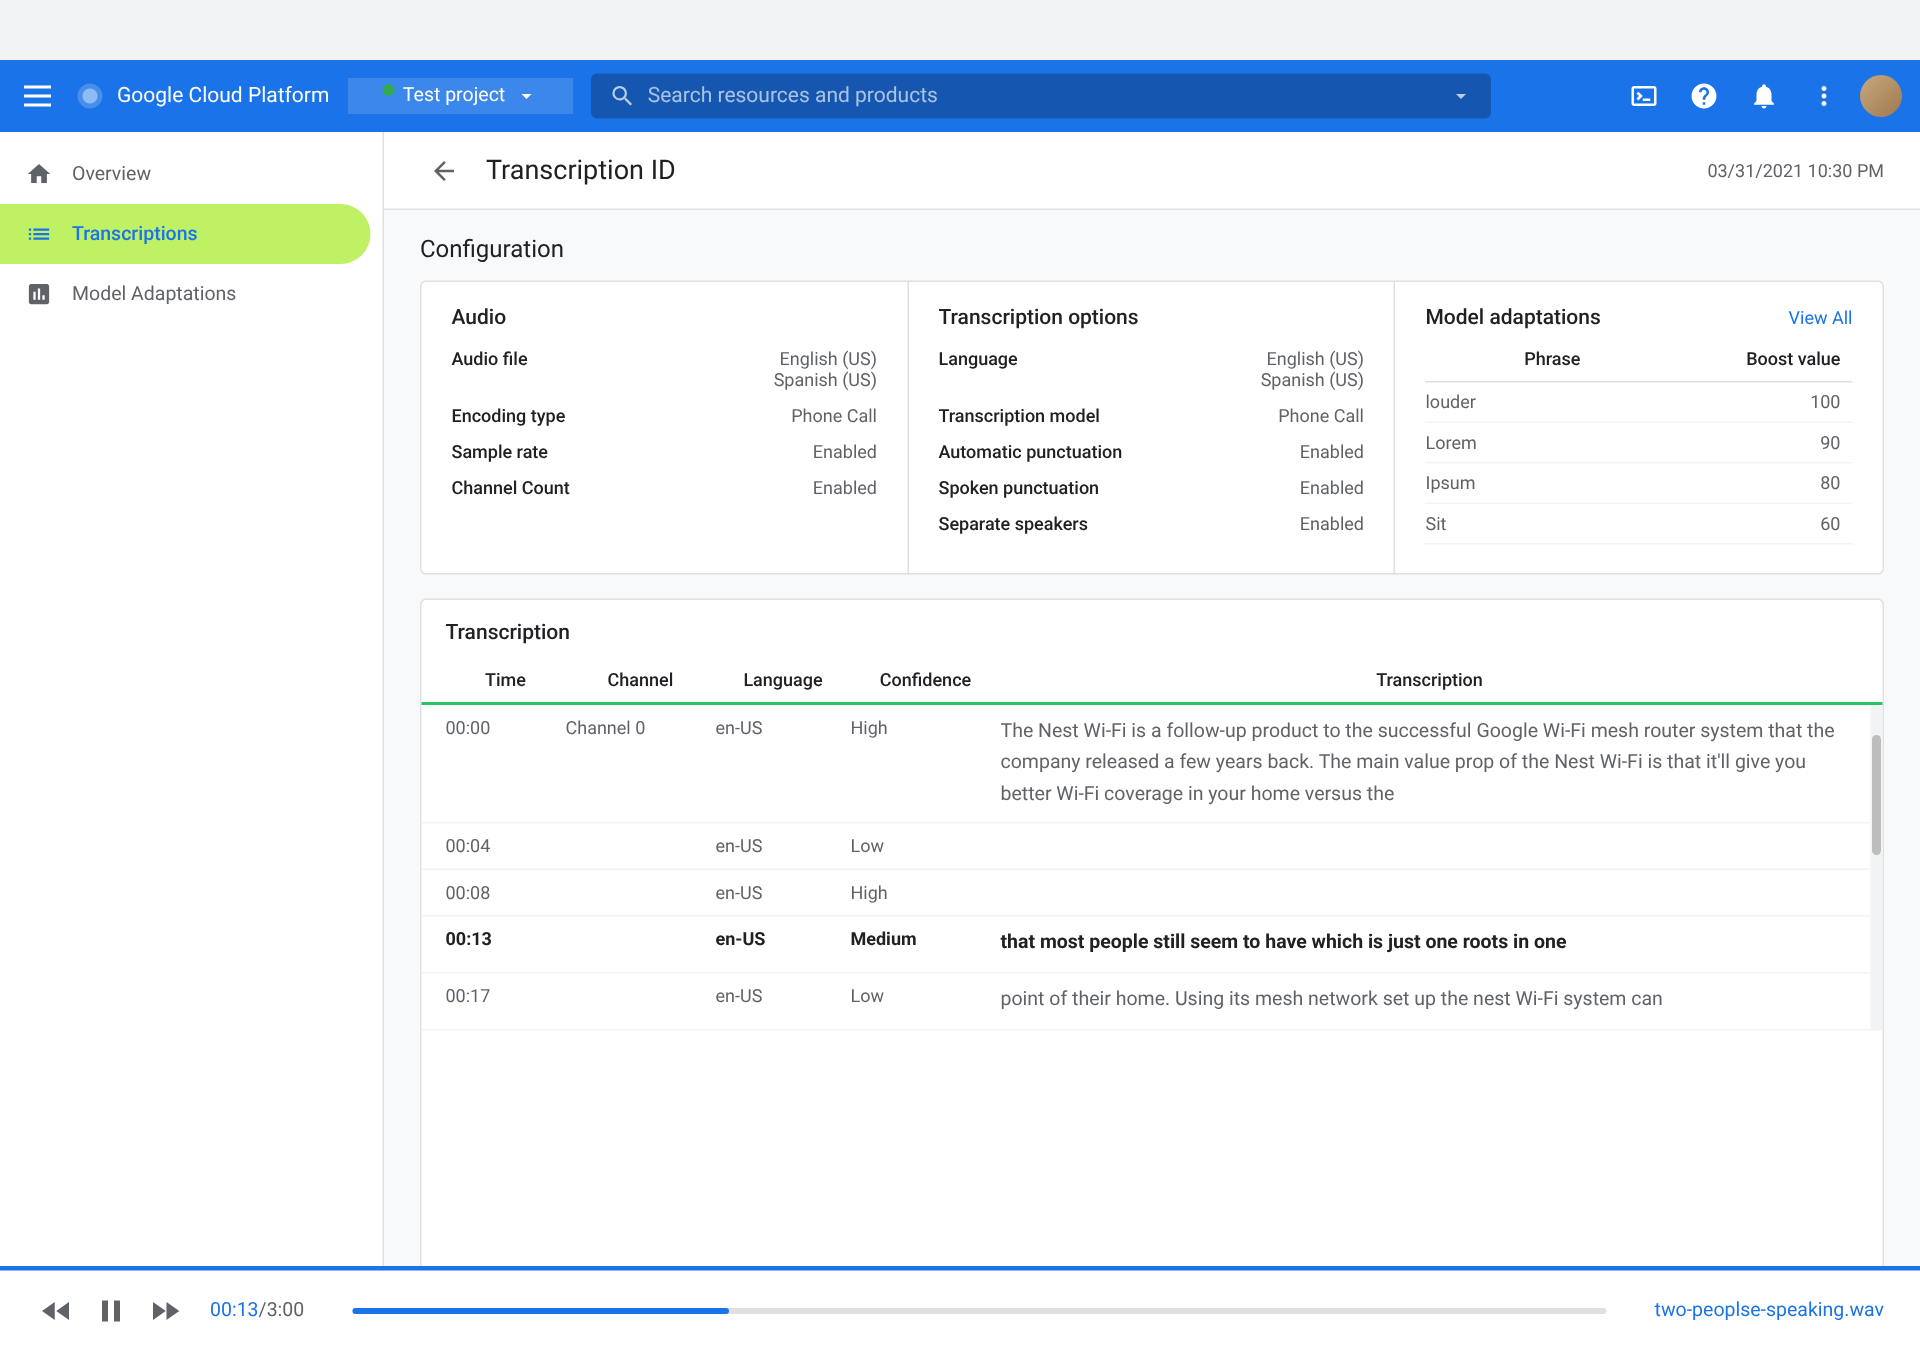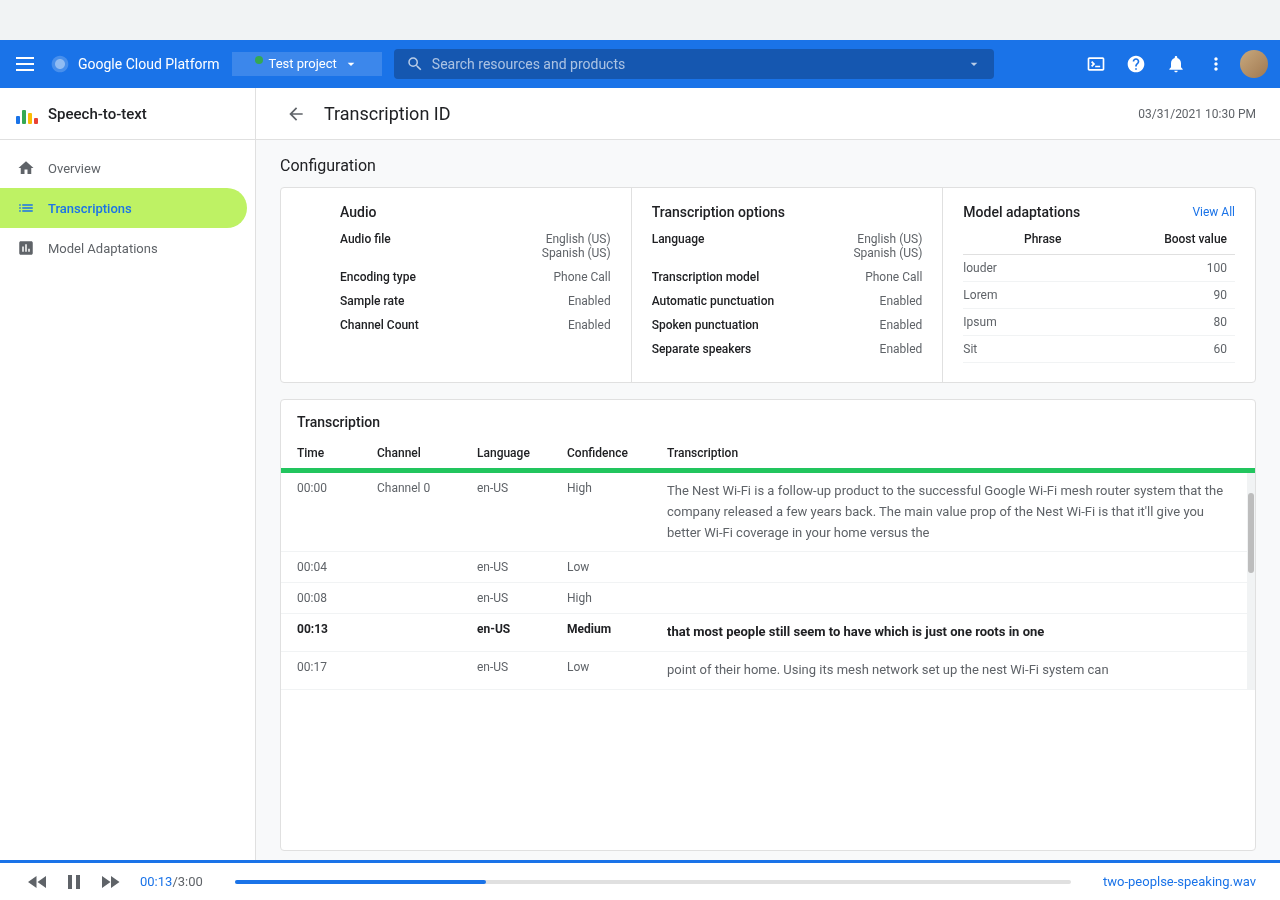--- a/index.html
+++ b/index.html
@@ -74,52 +74,52 @@
       padding: 12px 24px; background: white; border-bottom: 1px solid #e0e0e0; height: 52px;
     }
     .page-header-left { display: flex; align-items: center; gap: 12px; }
     .back-btn { width: 32px; height: 32px; display: flex; align-items: center; justify-content: center; cursor: pointer; color: #5f6368; border-radius: 50%; }
     .page-title { font-size: 18px; font-weight: 400; color: #202124; }
     .page-timestamp { font-size: 12px; color: #5f6368; }
 
     
     .config-section { padding: 16px 24px; }
     .section-label { font-size: 16px; font-weight: 400; color: #202124; margin-bottom: 12px; }
-    .config-cards { display: grid; grid-template-columns: 1fr 1fr 1fr; gap: 0; border: 1px solid #e0e0e0; border-radius: 4px; background: white; padding-left: 39px; }
+    .config-cards { display: grid; grid-template-columns: 1fr 1fr 1fr; gap: 0; border: 1px solid #e0e0e0; border-radius: 4px; background: white; }
     .config-card { padding: 16px 20px; border-right: 1px solid #e0e0e0; }
     .config-card:last-child { border-right: none; }
     .config-card-title { font-size: 14px; font-weight: 500; color: #202124; margin-bottom: 12px; }
     .config-row { display: flex; justify-content: space-between; align-items: flex-start; margin-bottom: 10px; gap: 24px; }
     .config-key { font-size: 12px; font-weight: 500; color: #202124; }
     .config-value { font-size: 12px; color: #5f6368; text-align: right; }
     .config-card-header { display: flex; justify-content: space-between; align-items: center; margin-bottom: 8px; }
     .view-all-link { font-size: 12px; color: #1a73e8; cursor: pointer; text-decoration: none; }
     .model-table { width: 100%; border-collapse: collapse; font-size: 12px; }
     .model-table th { font-weight: 500; color: #202124; text-align: right; padding: 4px 8px 8px 0; border-bottom: 1px solid #e0e0e0; }
     .model-table th:last-child { text-align: right; }
     .model-table td { padding: 6px 8px 6px 0; border-bottom: 1px solid #f1f3f4; color: #5f6368; }
     .model-table td:last-child { text-align: right; }
 
     
     .transcription-section { padding: 0 24px 16px; }
     .transcription-card { background: white; border: 1px solid #e0e0e0; border-radius: 4px; }
     .transcription-card-title { font-size: 14px; font-weight: 500; color: #202124; padding: 14px 16px 0; margin-bottom: 8px; }
-    .trans-header { display: grid; grid-template-columns: 80px 100px 90px 100px 1fr; padding: 8px 16px; border-bottom: 5px solid #22c55e; }
+    .trans-header { display: grid; grid-template-columns: 80px 100px 90px 100px 1fr; padding: 8px 16px; border-bottom: 2px solid #22c55e; text-align: center; }
     .trans-header-cell { font-size: 12px; font-weight: 500; color: #202124; }
     .trans-row { display: grid; grid-template-columns: 80px 100px 90px 100px 1fr; padding: 8px 16px; border-bottom: 1px solid #f1f3f4; align-items: start; }
     .trans-row.bold { font-weight: 700; }
     .trans-cell { font-size: 12px; color: #5f6368; }
     .trans-cell.bold { font-weight: 700; color: #202124; }
     .trans-text { font-size: 13px; color: #5f6368; line-height: 1.6; }
     .trans-scrollbar { width: 8px; background: #f1f3f4; }
     .trans-scrollbar-thumb { width: 6px; height: 80px; background: #bdbdbd; border-radius: 4px; margin: 20px auto; }
 
     
     .footer-player {
-      position: fixed; bottom: 0; left: 0; right: 0; height: 40px;
+      position: fixed; bottom: 0; left: 0; right: 0; height: 56px;
       background: white; border-top: 3px solid #1a73e8;
       display: flex; align-items: center; padding: 0 24px; gap: 16px;
     }
     .player-controls { display: flex; align-items: center; gap: 8px; }
     .player-btn { width: 28px; height: 28px; display: flex; align-items: center; justify-content: center; cursor: pointer; color: #5f6368; }
     .player-time { font-size: 13px; color: #5f6368; }
     .player-time .current { color: #1a73e8; }
     .player-filename { font-size: 13px; color: #1a73e8; cursor: pointer; }
     .player-progress { flex: 1; height: 4px; background: #e0e0e0; border-radius: 2px; margin: 0 16px; }
     .player-progress-fill { width: 30%; height: 100%; background: #1a73e8; border-radius: 2px; }
@@ -181,31 +181,20 @@
     </div>
     <div class="avatar">
       <div class="avatar-img"></div>
     </div>
   </div>
 </div>
 
 <div class="app-layout">
 
   <div class="sidebar">
-    <div class="sidebar-header">
-      <div class="sidebar-logo">
-        <div style="display:flex; align-items:flex-end; gap:2px; height:20px;">
-          <div class="logo-bar logo-bar-1"></div>
-          <div class="logo-bar logo-bar-2"></div>
-          <div class="logo-bar logo-bar-3"></div>
-          <div class="logo-bar logo-bar-4"></div>
-        </div>
-      </div>
-      <span class="sidebar-title">Speech-to-text</span>
-    </div>
     <nav class="sidebar-nav">
       <div class="sidebar-item">
         <div class="sidebar-icon">
           <svg width="18" height="18" viewBox="0 0 24 24" fill="#5f6368">
               <path d="M10 20v-6h4v6h5v-8h3L12 3 2 12h3v8z"></path>
             </svg>
         </div>
         <span>Overview</span>
       </div>
       <div class="sidebar-item active">

